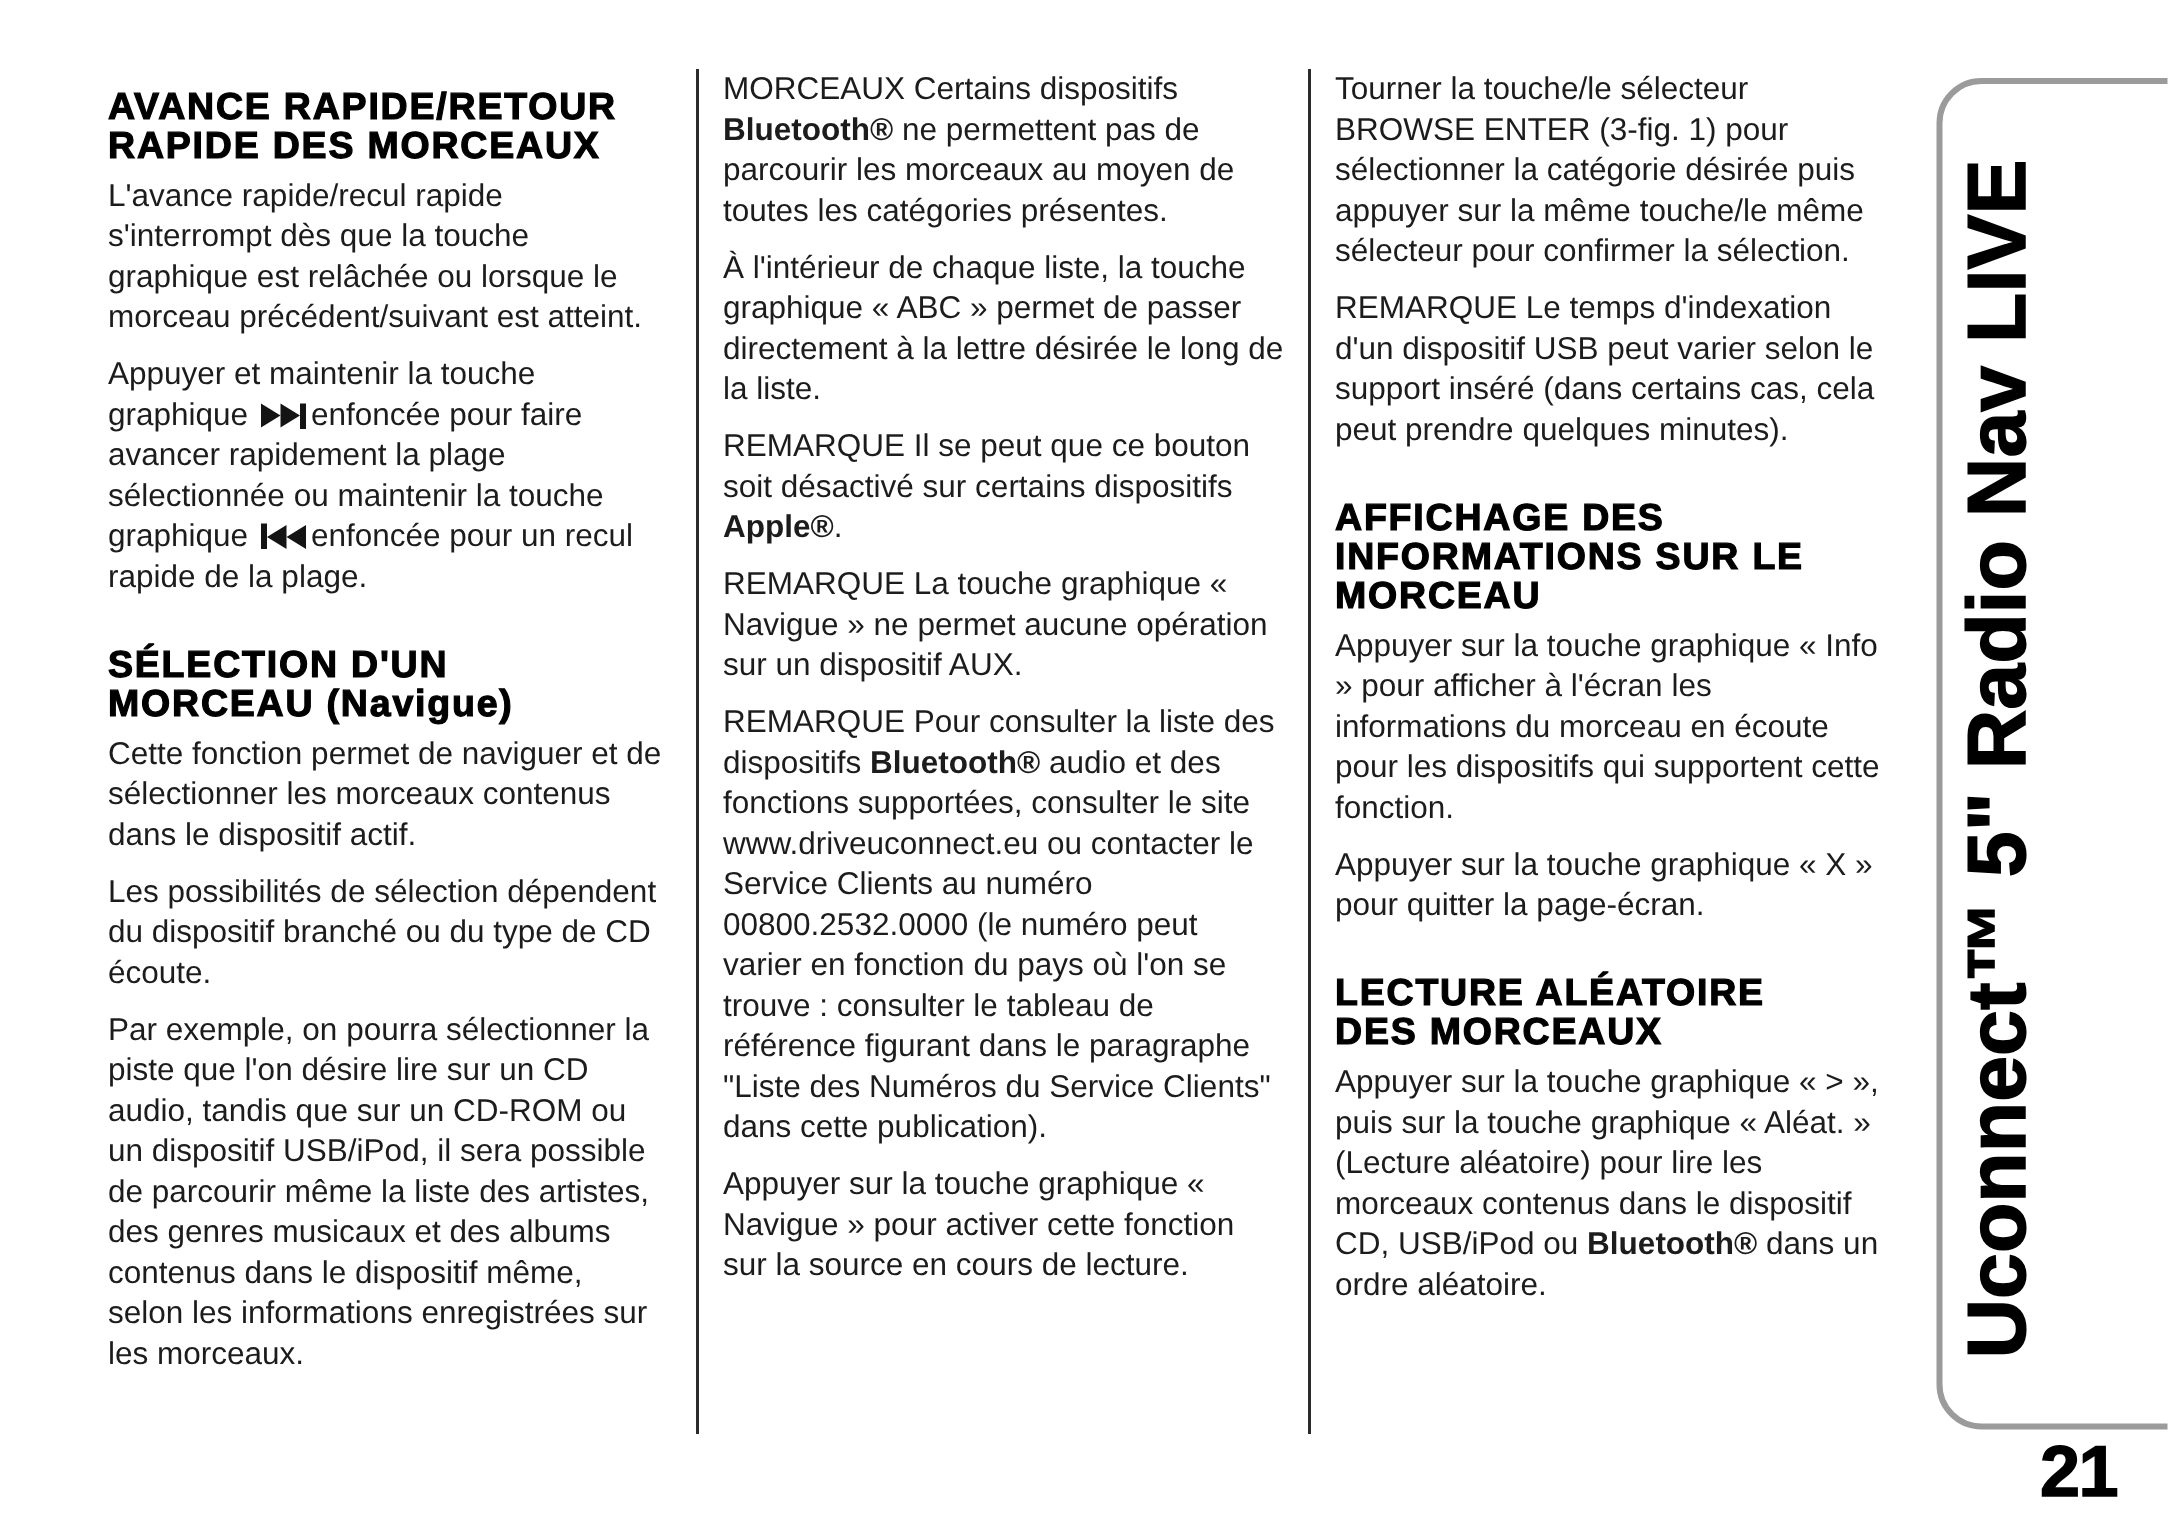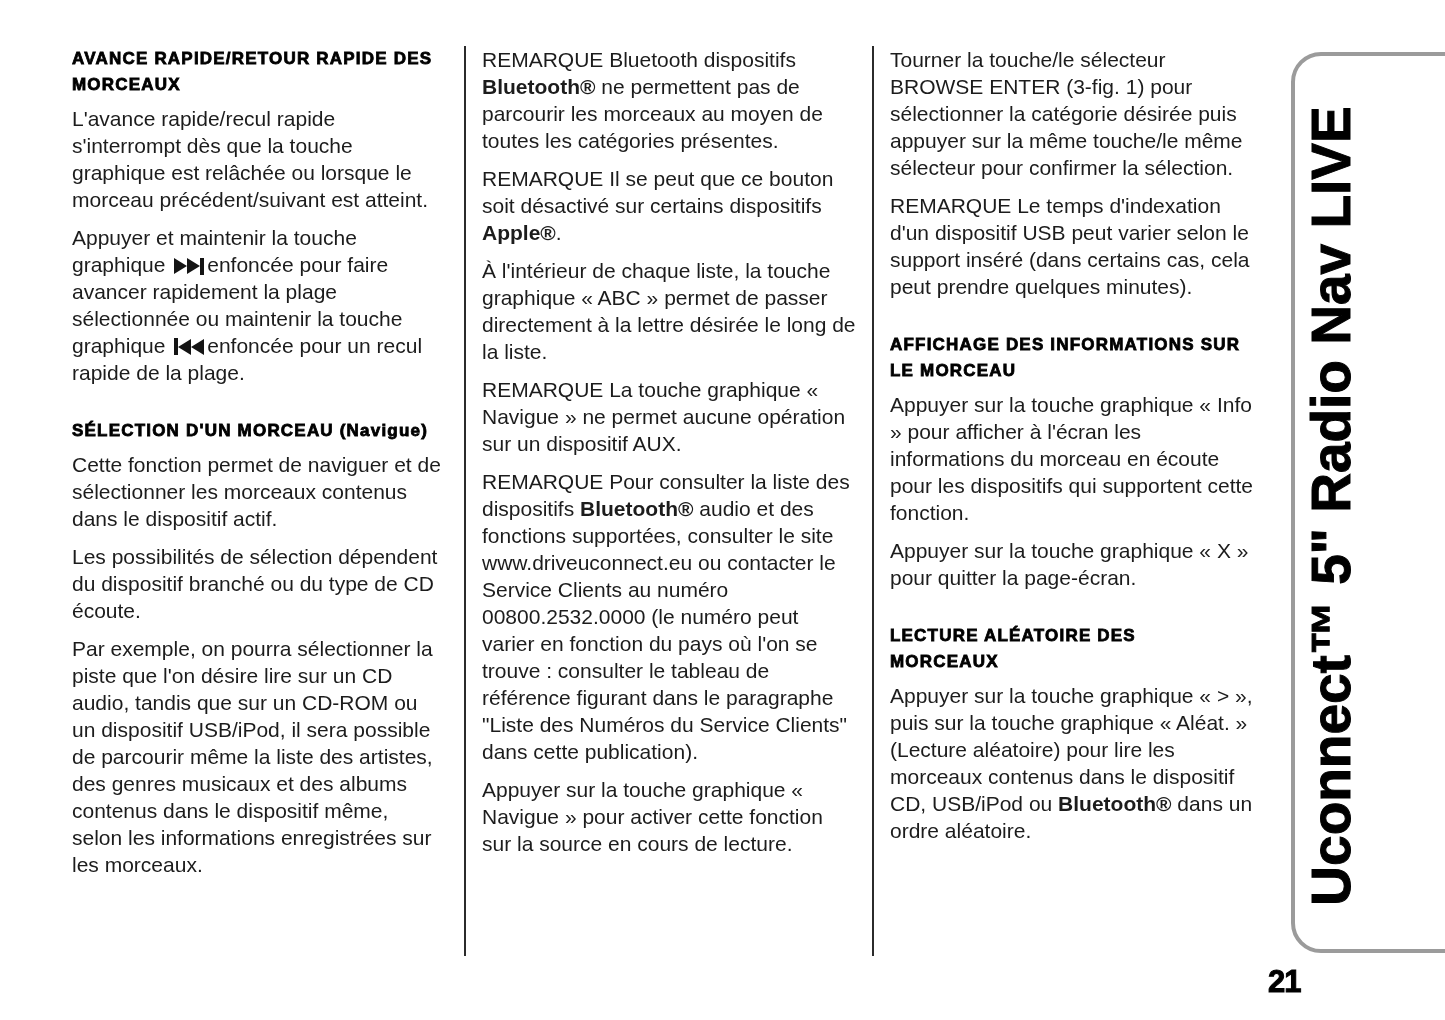--- a/index.html
+++ b/index.html
@@ -22,22 +22,22 @@
     line-height: 27px;
   }
   .col1 { left: 72px;  width: 372px; }
   .col2 { left: 482px; width: 374px; }
   .col3 { left: 890px; width: 366px; }
 
   .column p {
     margin: 0 0 11px 0;
   }
   h2.heading {
-    margin: 0 0 7px 0;
-    font-size: 17px;
+    margin: 12px 0 7px 0;
+    font-size: 25px;
     line-height: 26px;
     font-weight: 900;
     letter-spacing: 1.2px;
     color: #000;
     -webkit-text-stroke: 0.8px #000;
   }
   h2.heading.section-gap { margin-top: 32px; }
   h2.h-narrow { max-width: 330px; }
 
   .b { font-weight: bold; }
@@ -97,23 +97,23 @@
     text-align: center;
     transform: rotate(-90deg);
     font-size: 55px;
     font-weight: 900;
     color: #000;
     -webkit-text-stroke: 1px #000;
     white-space: nowrap;
   }
   .page-num {
     position: absolute;
-    left: 1268px;
+    left: 1360px;
     top: 960px;
-    font-size: 31px;
+    font-size: 48px;
     line-height: 44px;
     font-weight: 900;
     color: #000;
     -webkit-text-stroke: 1px #000;
     letter-spacing: -1px;
   }
 </style>
 </head>
 <body>
 
@@ -129,23 +129,23 @@
         <span class="tri-l"></span>
         <span class="tri-l"></span>
       </span><span>enfoncée pour un recul rapide de la plage.</span></p>
   <h2 class="heading section-gap">SÉLECTION D'UN MORCEAU (Navigue)</h2>
   <p>Cette fonction permet de naviguer et de sélectionner les morceaux contenus dans le dispositif actif.</p>
   <p>Les possibilités de sélection dépendent du dispositif branché ou du type de CD écoute.</p>
   <p>Par exemple, on pourra sélectionner la piste que l'on désire lire sur un CD audio, tandis que sur un CD-ROM ou un dispositif USB/iPod, il sera possible de parcourir même la liste des artistes, des genres musicaux et des albums contenus dans le dispositif même, selon les informations enregistrées sur les morceaux.</p>
 </div>
 
 <div class="column col2">
-  <p><span>REMARQUE Bluetooth dispositifs </span><span class="b">Bluetooth®</span><span> ne permettent pas de parcourir les morceaux au moyen de toutes les catégories présentes.</span></p>
+  <p><span>MORCEAUX Certains dispositifs </span><span class="b">Bluetooth®</span><span> ne permettent pas de parcourir les morceaux au moyen de toutes les catégories présentes.</span></p>
+  <p>À l'intérieur de chaque liste, la touche graphique « ABC » permet de passer directement à la lettre désirée le long de la liste.</p>
   <p><span>REMARQUE Il se peut que ce bouton soit désactivé sur certains dispositifs </span><span class="b">Apple®</span><span>.</span></p>
-  <p>À l'intérieur de chaque liste, la touche graphique « ABC » permet de passer directement à la lettre désirée le long de la liste.</p>
   <p>REMARQUE La touche graphique « Navigue » ne permet aucune opération sur un dispositif AUX.</p>
   <p><span>REMARQUE Pour consulter la liste des dispositifs </span><span class="b">Bluetooth®</span><span> audio et des fonctions supportées, consulter le site www.driveuconnect.eu ou contacter le Service Clients au numéro 00800.2532.0000 (le numéro peut varier en fonction du pays où l'on se trouve : consulter le tableau de référence figurant dans le paragraphe "Liste des Numéros du Service Clients" dans cette publication).</span></p>
   <p>Appuyer sur la touche graphique « Navigue » pour activer cette fonction sur la source en cours de lecture.</p>
 </div>
 
 <div class="column col3">
   <p>Tourner la touche/le sélecteur BROWSE ENTER (3-fig. 1) pour sélectionner la catégorie désirée puis appuyer sur la même touche/le même sélecteur pour confirmer la sélection.</p>
   <p>REMARQUE Le temps d'indexation d'un dispositif USB peut varier selon le support inséré (dans certains cas, cela peut prendre quelques minutes).</p>
   <h2 class="heading section-gap">AFFICHAGE DES INFORMATIONS SUR LE MORCEAU</h2>
   <p>Appuyer sur la touche graphique « Info » pour afficher à l'écran les informations du morceau en écoute pour les dispositifs qui supportent cette fonction.</p>

